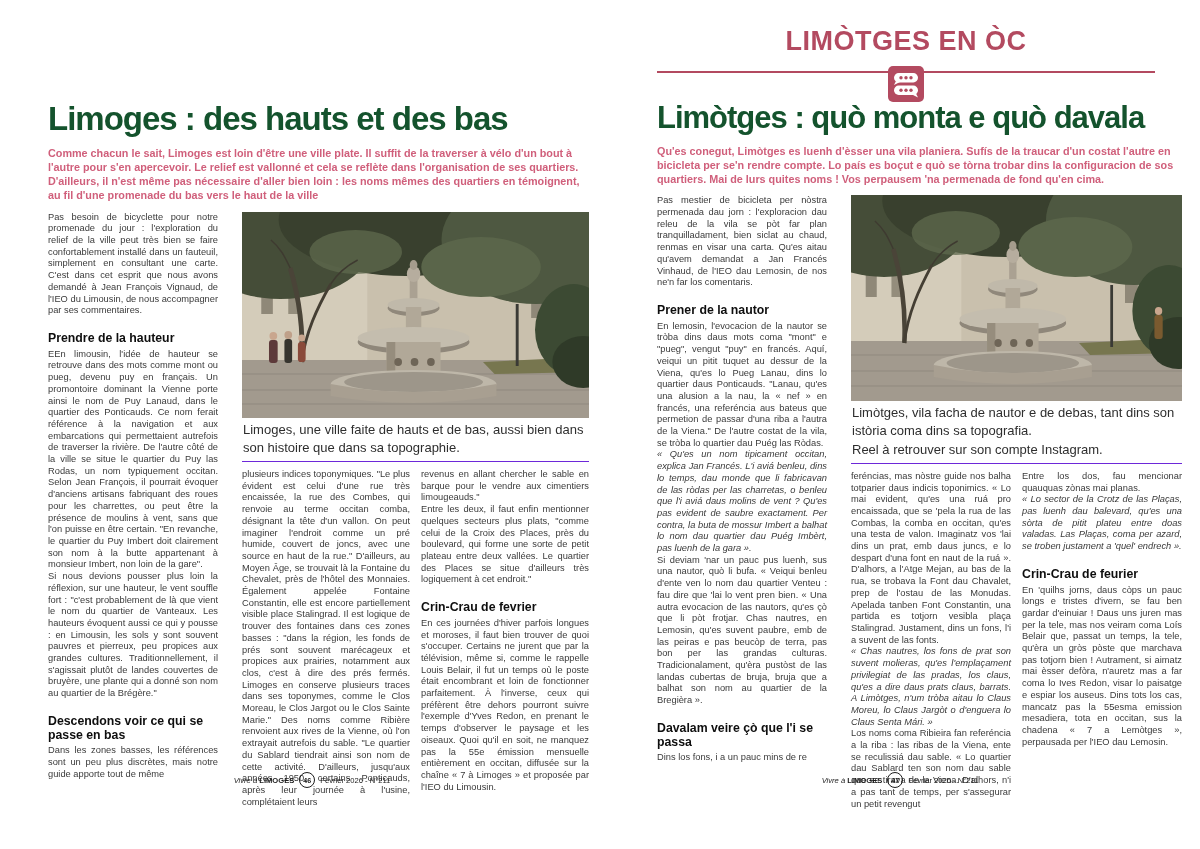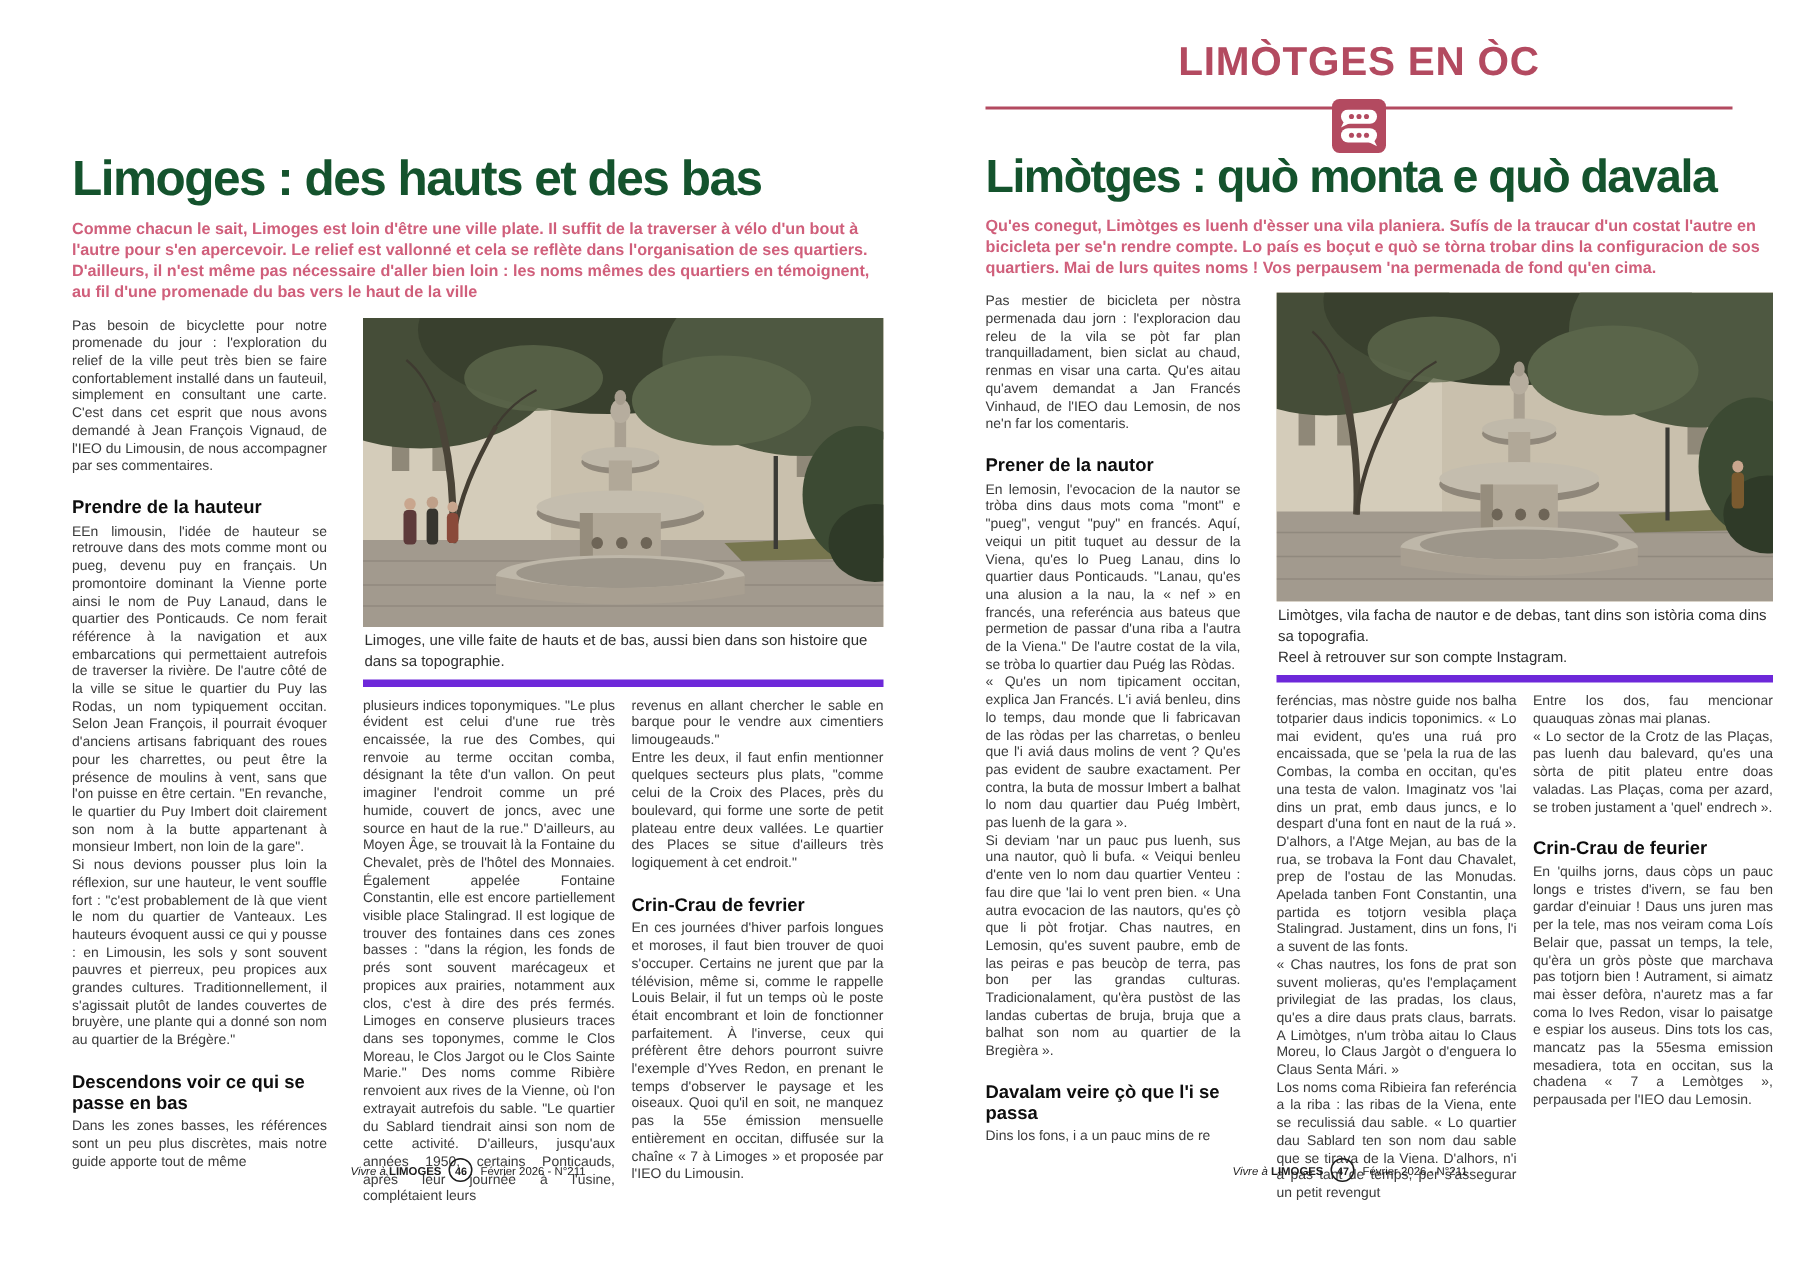--- a/index.html
+++ b/index.html
@@ -22,27 +22,27 @@
   .page-title { font-weight:bold; color:#14532d; letter-spacing:-1px; line-height:1.05; margin-bottom:9px; }
   #page-left  .page-title { font-size:33px; }
   #page-right .page-title { font-size:31px; }
   .intro { color:#d05f7b; font-weight:bold; font-size:10.8px; line-height:1.32; margin-bottom:9px; }
 
   .content { display:flex; gap:24px; }
   .col1 { width:170px; flex:none; }
   .photo-area { flex:1; min-width:0; }
   .photo { height:206px; overflow:hidden; background:#c9c0ad; }
   .photo svg { display:block; width:100%; height:100%; }
-  .caption { font-size:10px; line-height:1.4; color:#2e2e2e; padding:3px 1px 4px;
-             border-bottom:5px solid #6d28d9; }
+  .caption { font-size:13px; line-height:1.4; color:#2e2e2e; padding:3px 1px 4px;
+             border-bottom:1px solid #6d28d9; }
   .two-cols { display:flex; gap:11px; margin-top:7px; }
   .two-cols .colx { flex:1; min-width:0; }
 
   .body-p { font-size:9.3px; line-height:1.26; text-align:justify; color:#3a3a3a; }
-  .body-p.italic { }
+  .body-p.italic { font-style:italic; }
   .subhead { font-size:12.3px; line-height:1.12; color:#0e0e0e; font-weight:bold; margin:15px 0 3px; }
   .col1 > .subhead:first-child, .colx > .subhead:first-child { margin-top:0; }
 
   
   .footer { position:absolute; top:772px; width:200px; display:flex; align-items:center;
             justify-content:center; gap:5px; font-size:7.6px; color:#1c1c1c; }
   #footer-left  { left:212px; }
   #footer-right { left:800px; }
   .f-mag em { font-style:italic; font-weight:normal; }
   .f-mag b { font-weight:bold; }

